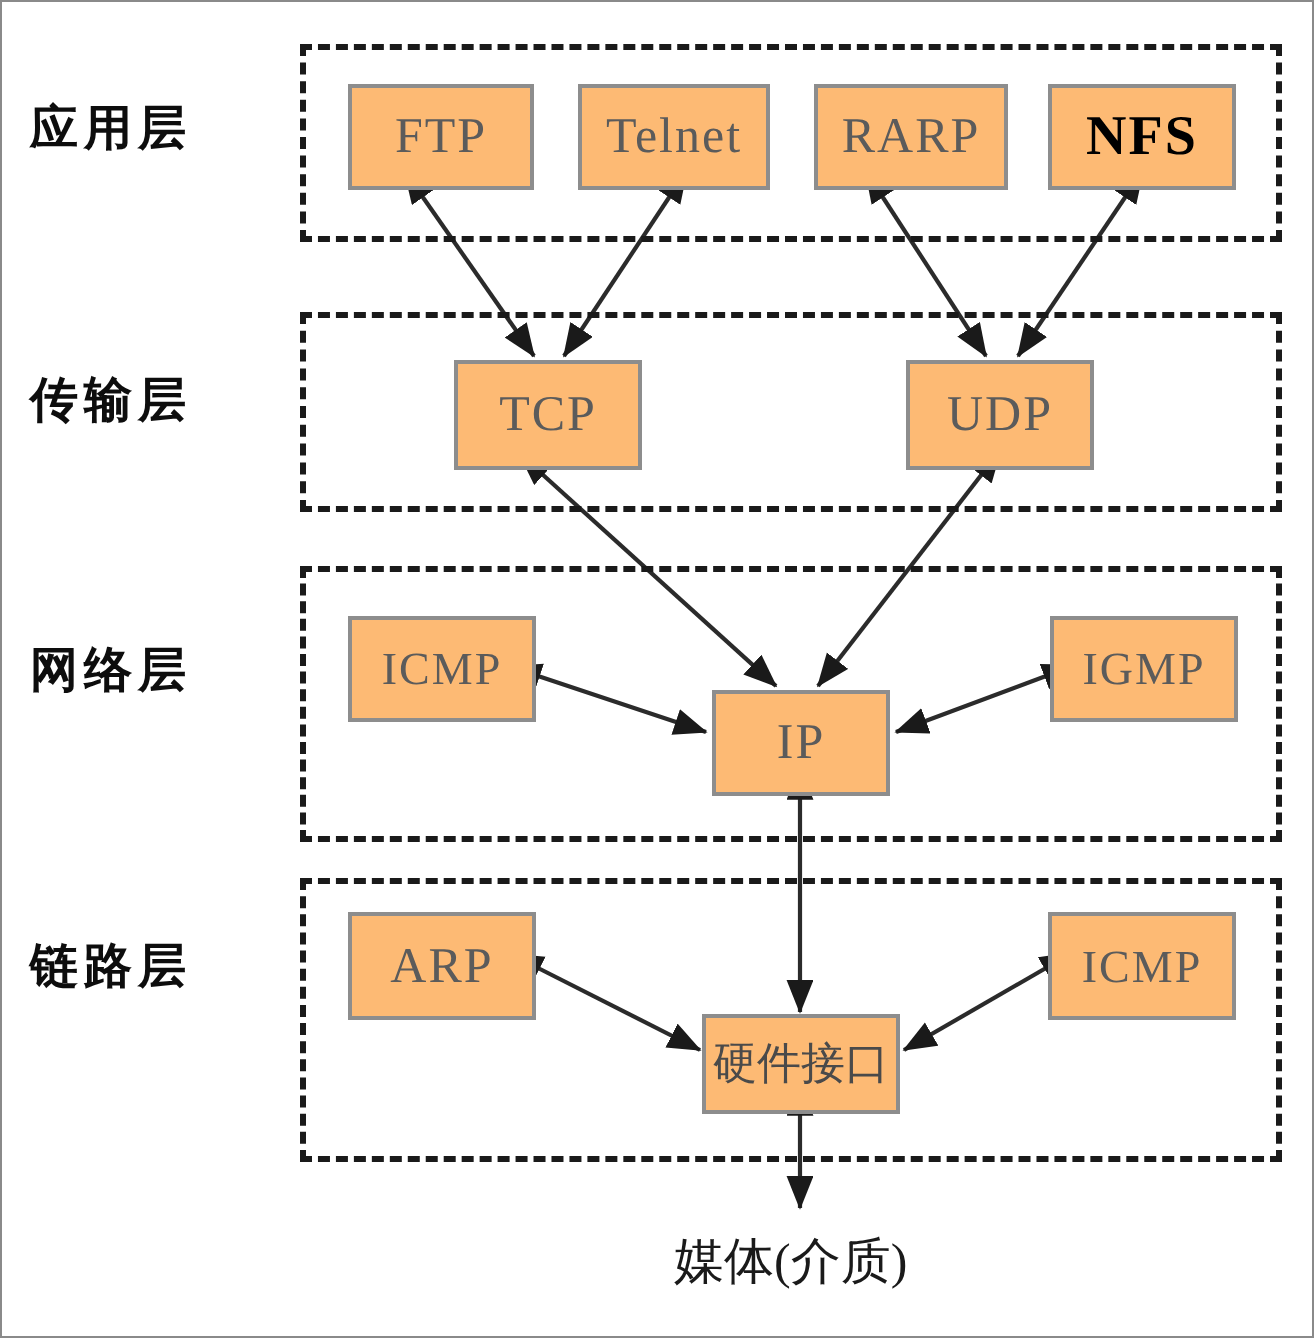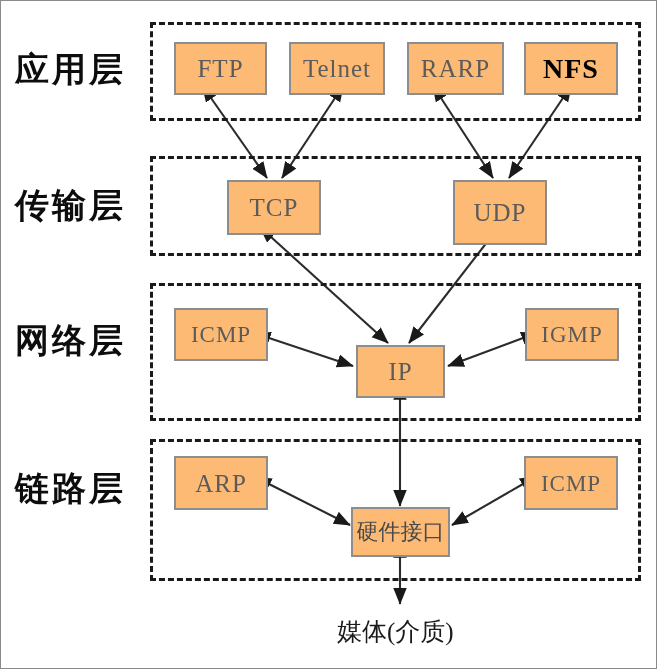--- a/index.html
+++ b/index.html
@@ -29,22 +29,22 @@
   
   .layer-band {
     position: absolute;
     border: 3px dashed #1a1a1a;
     box-sizing: border-box;
     background: transparent;
   }
   
   .layer-name {
     position: absolute;
-    font-family: Liberation Serif, serif;
-    font-size: 34px;
+    font-family: Liberation Sans, sans-serif;
+    font-size: 24px;
     font-weight: 700;
     color: #0d0d0d;
     letter-spacing: 3px;
     white-space: nowrap;
     line-height: 1;
   }
   
   .node-box {
     position: absolute;
     border: 2px solid #8d8d8d;
@@ -135,21 +135,21 @@
   <div class="layer-name" style="left:14px; top:188px;">传输层</div>
   <div class="layer-name" style="left:14px; top:323px;text-align:center;">网络层</div>
   <div class="layer-name" style="left:14px; top:471px;">链路层</div>
 
   <div class="node-box" style="left:173px; top:41px; width:93px; height:53px;">FTP</div>
   <div class="node-box" style="left:288px; top:41px; width:96px; height:53px;">Telnet</div>
   <div class="node-box" style="left:406px; top:41px; width:97px; height:53px;">RARP</div>
   <div class="node-box strong" style="left:523px; top:41px; width:94px; height:53px;">NFS</div>
 
   <div class="node-box" style="left:226px; top:179px; width:94px; height:55px;">TCP</div>
-  <div class="node-box" style="left:452px; top:179px; width:94px; height:65px;">UDP</div>
+  <div class="node-box" style="left:452px; top:179px; width:94px; height:55px;">UDP</div>
 
   <div class="node-box small-label" style="left:173px; top:307px; width:94px; height:53px;">ICMP</div>
   <div class="node-box" style="left:355px; top:344px; width:89px; height:53px;">IP</div>
   <div class="node-box small-label" style="left:524px; top:307px; width:94px; height:53px;">IGMP</div>
 
   <div class="node-box" style="left:173px; top:455px; width:94px; height:54px;">ARP</div>
   <div class="node-box cjk" style="left:350px; top:506px; width:99px; height:50px;">硬件接口</div>
   <div class="node-box small-label" style="left:523px; top:455px; width:94px; height:54px;">ICMP</div>
 
   <div class="media-caption" style="left:336px; top:618px;">媒体(介质)</div>

